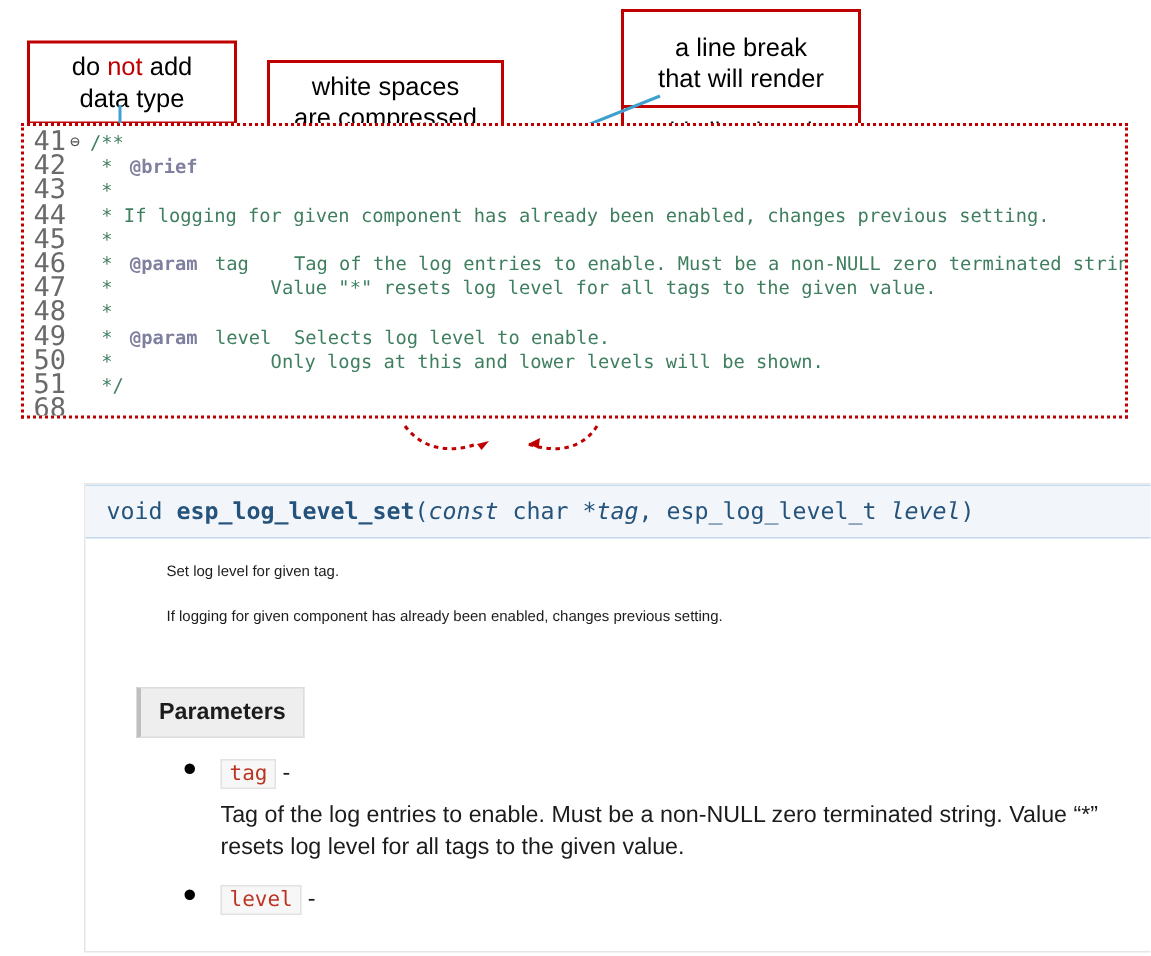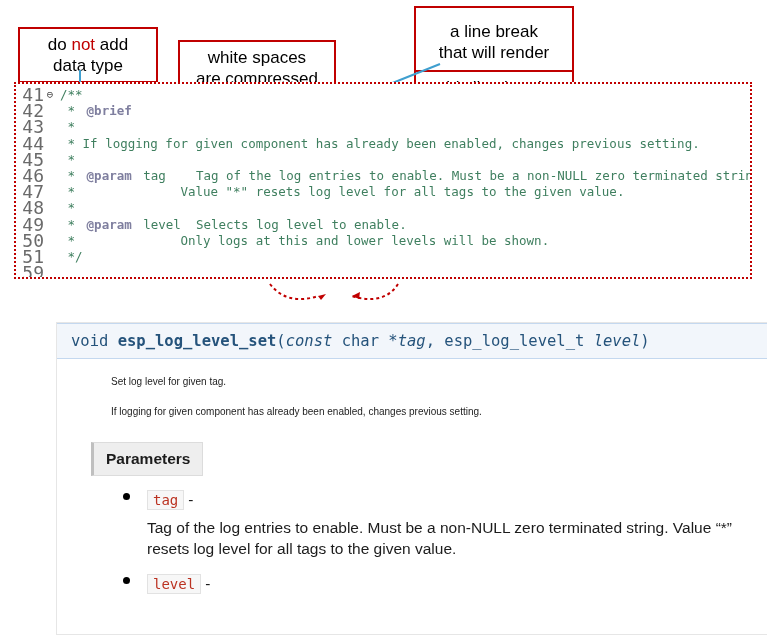--- a/index.html
+++ b/index.html
@@ -160,21 +160,21 @@
     font-style: italic;
   }
   .doc-para {
     color: #1c1c1c;
     font-size: 10px;
     margin: 16px 0 0 54px;
     line-height: 1.35;
   }
   #params-header {
     display: inline-block;
-    margin: 24px 0 0 34px;
+    margin: 40px 0 0 34px;
     background: #eeeeee;
     border: 1px solid #dcdcdc;
     border-left: 3px solid #bfbfbf;
     color: #1c1c1c;
     font-size: 15.5px;
     font-weight: bold;
     padding: 7px 12px;
   }
   .param-item {
     margin: 14px 0 0 64px;
@@ -287,21 +287,21 @@
   <div class="code-line">
     <span class="ln">49</span><span class="fold"></span><span class="code-text"> * </span><span class="code-text tagkw">@param</span><span class="code-text"> level  Selects log level to enable.</span>
   </div>
   <div class="code-line">
     <span class="ln">50</span><span class="fold"></span><span class="code-text"> *              Only logs at this and lower levels will be shown.</span>
   </div>
   <div class="code-line">
     <span class="ln">51</span><span class="fold"></span><span class="code-text"> */</span>
   </div>
   <div class="code-line">
-    <span class="ln">59</span><span class="fold"></span>
+    <span class="ln">68</span><span class="fold"></span>
   </div>
 </div>
 
 <div id="doc-panel">
   <div id="doc-signature"><span>void</span> <span class="fn">esp_log_level_set</span><span>(</span><span class="it">const</span><span> char *</span><span class="it">tag</span><span>, </span><span>esp_log_level_t </span><span class="it">level</span><span>)</span></div>
 
   <div class="doc-para">Set log level for given tag.</div>
   <div class="doc-para">If logging for given component has already been enabled, changes previous setting.</div>
 
   <div id="params-header">Parameters</div>

